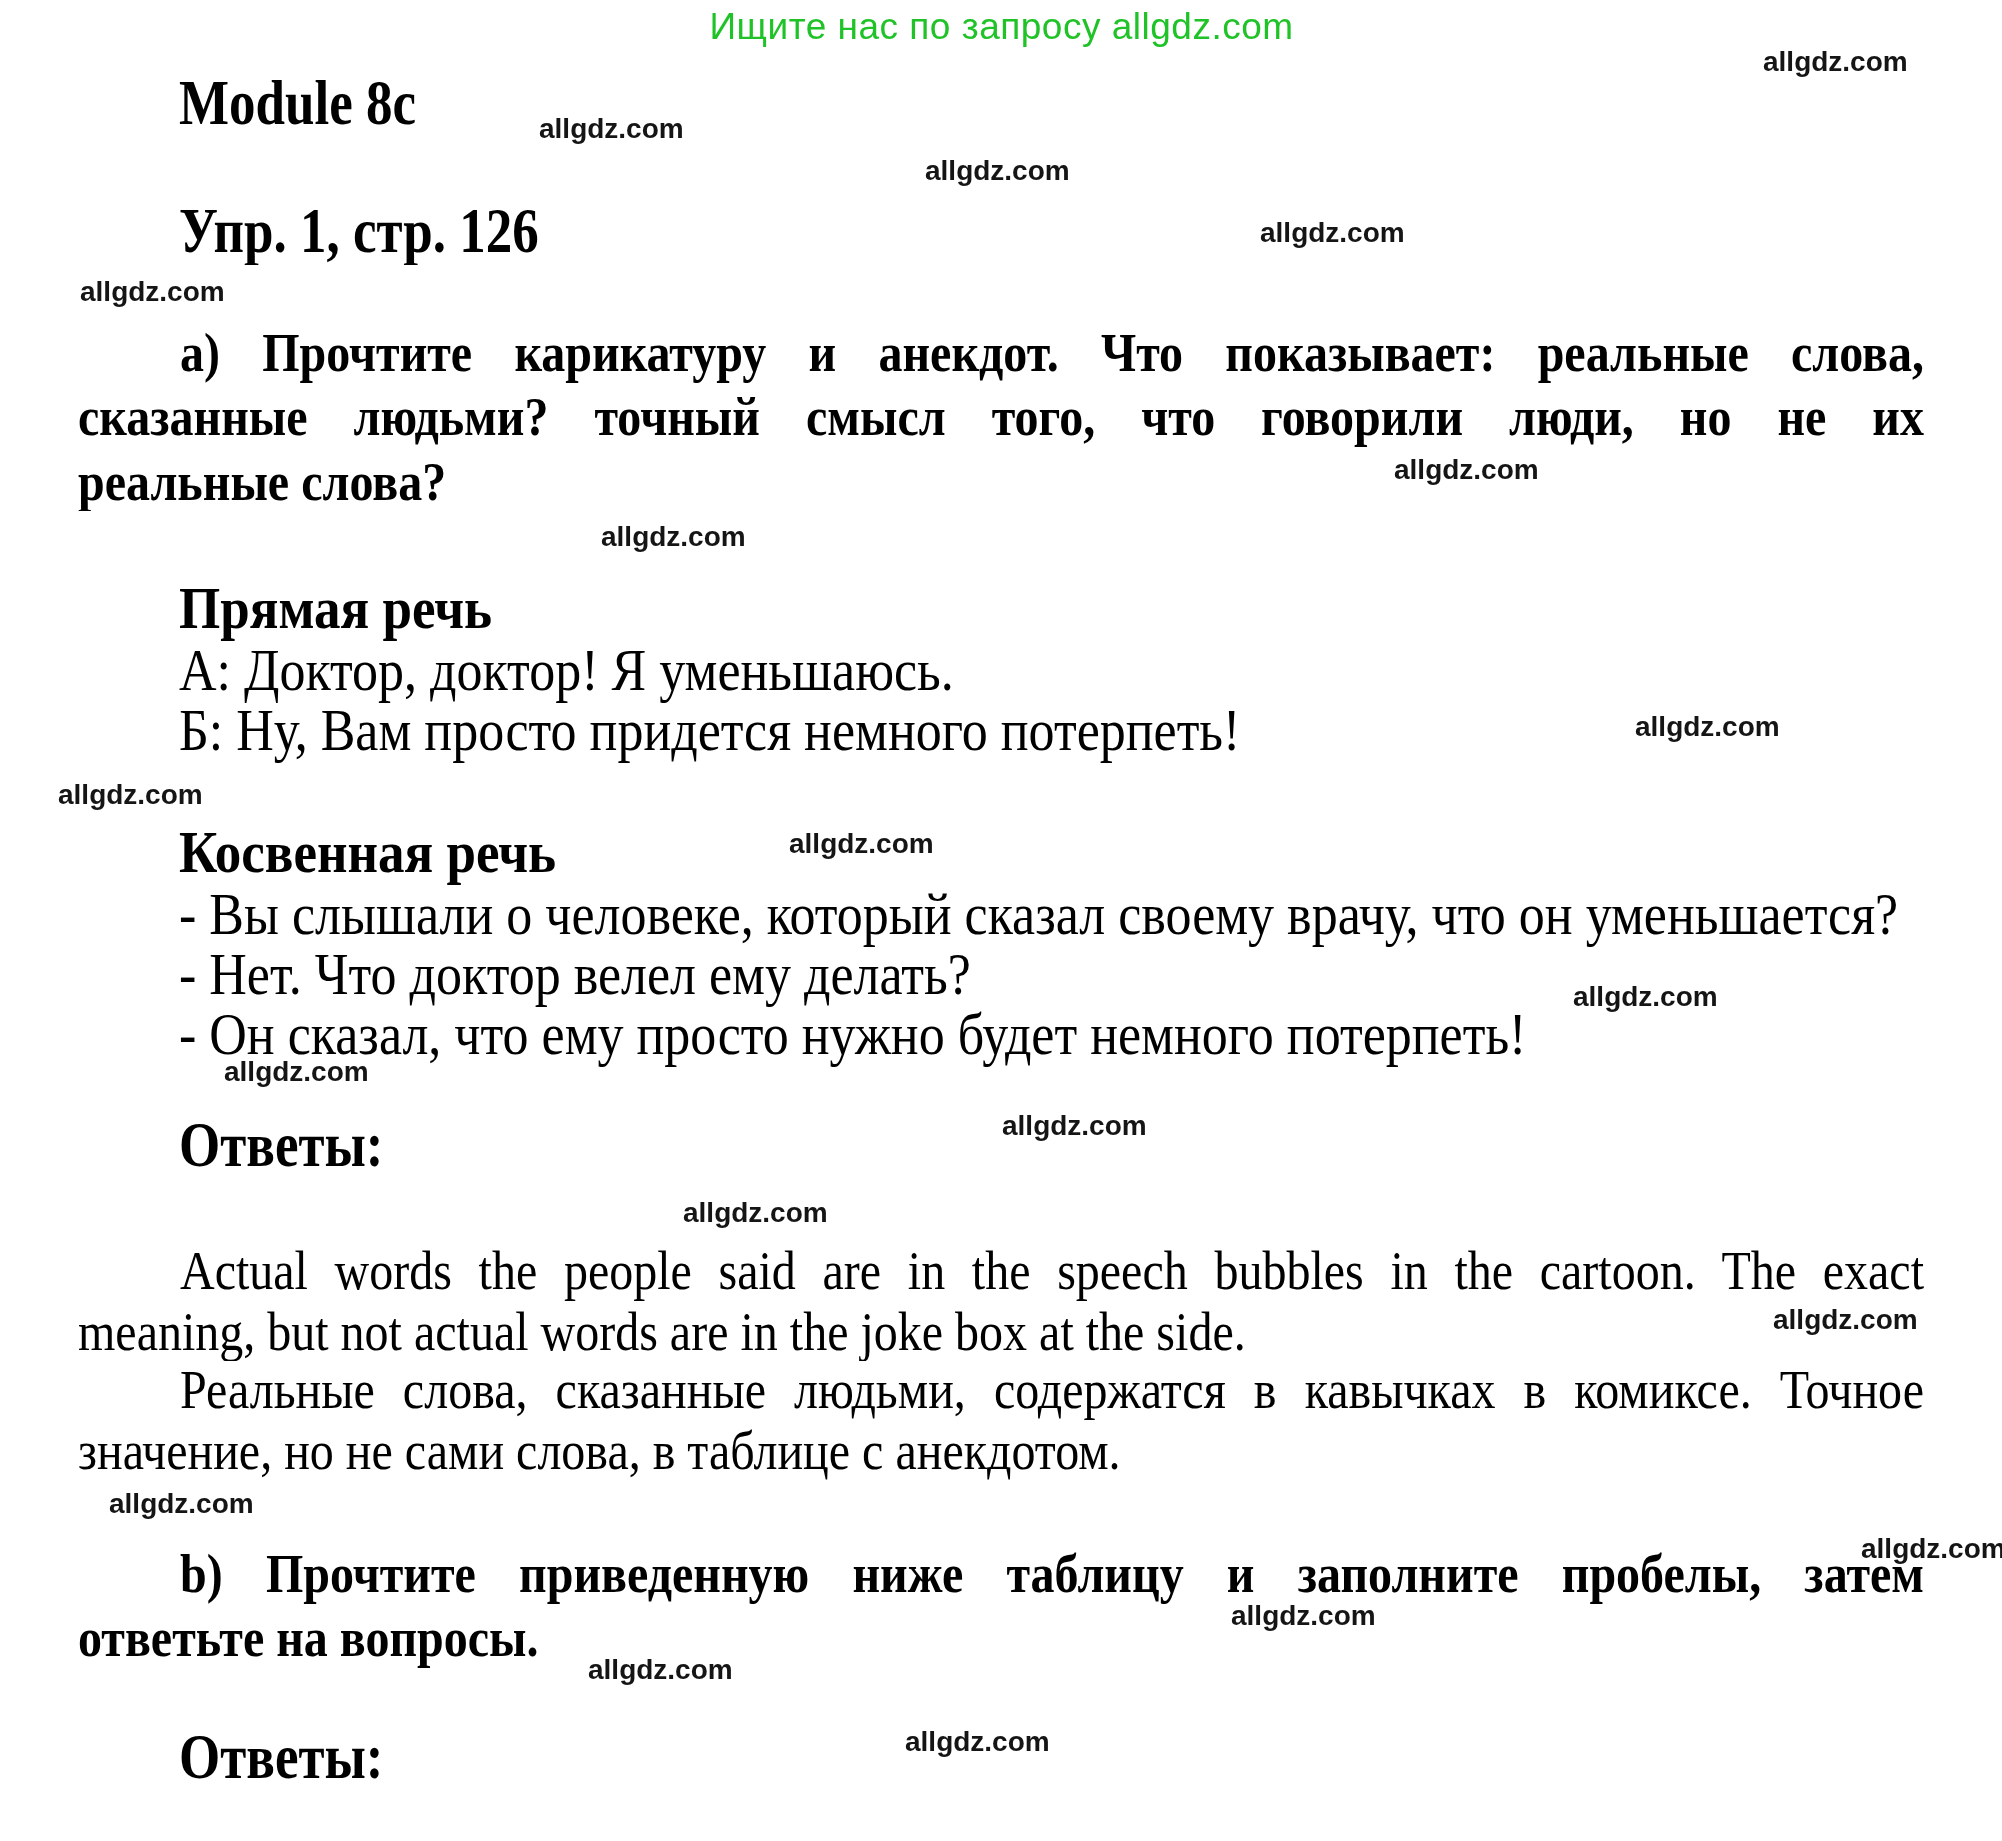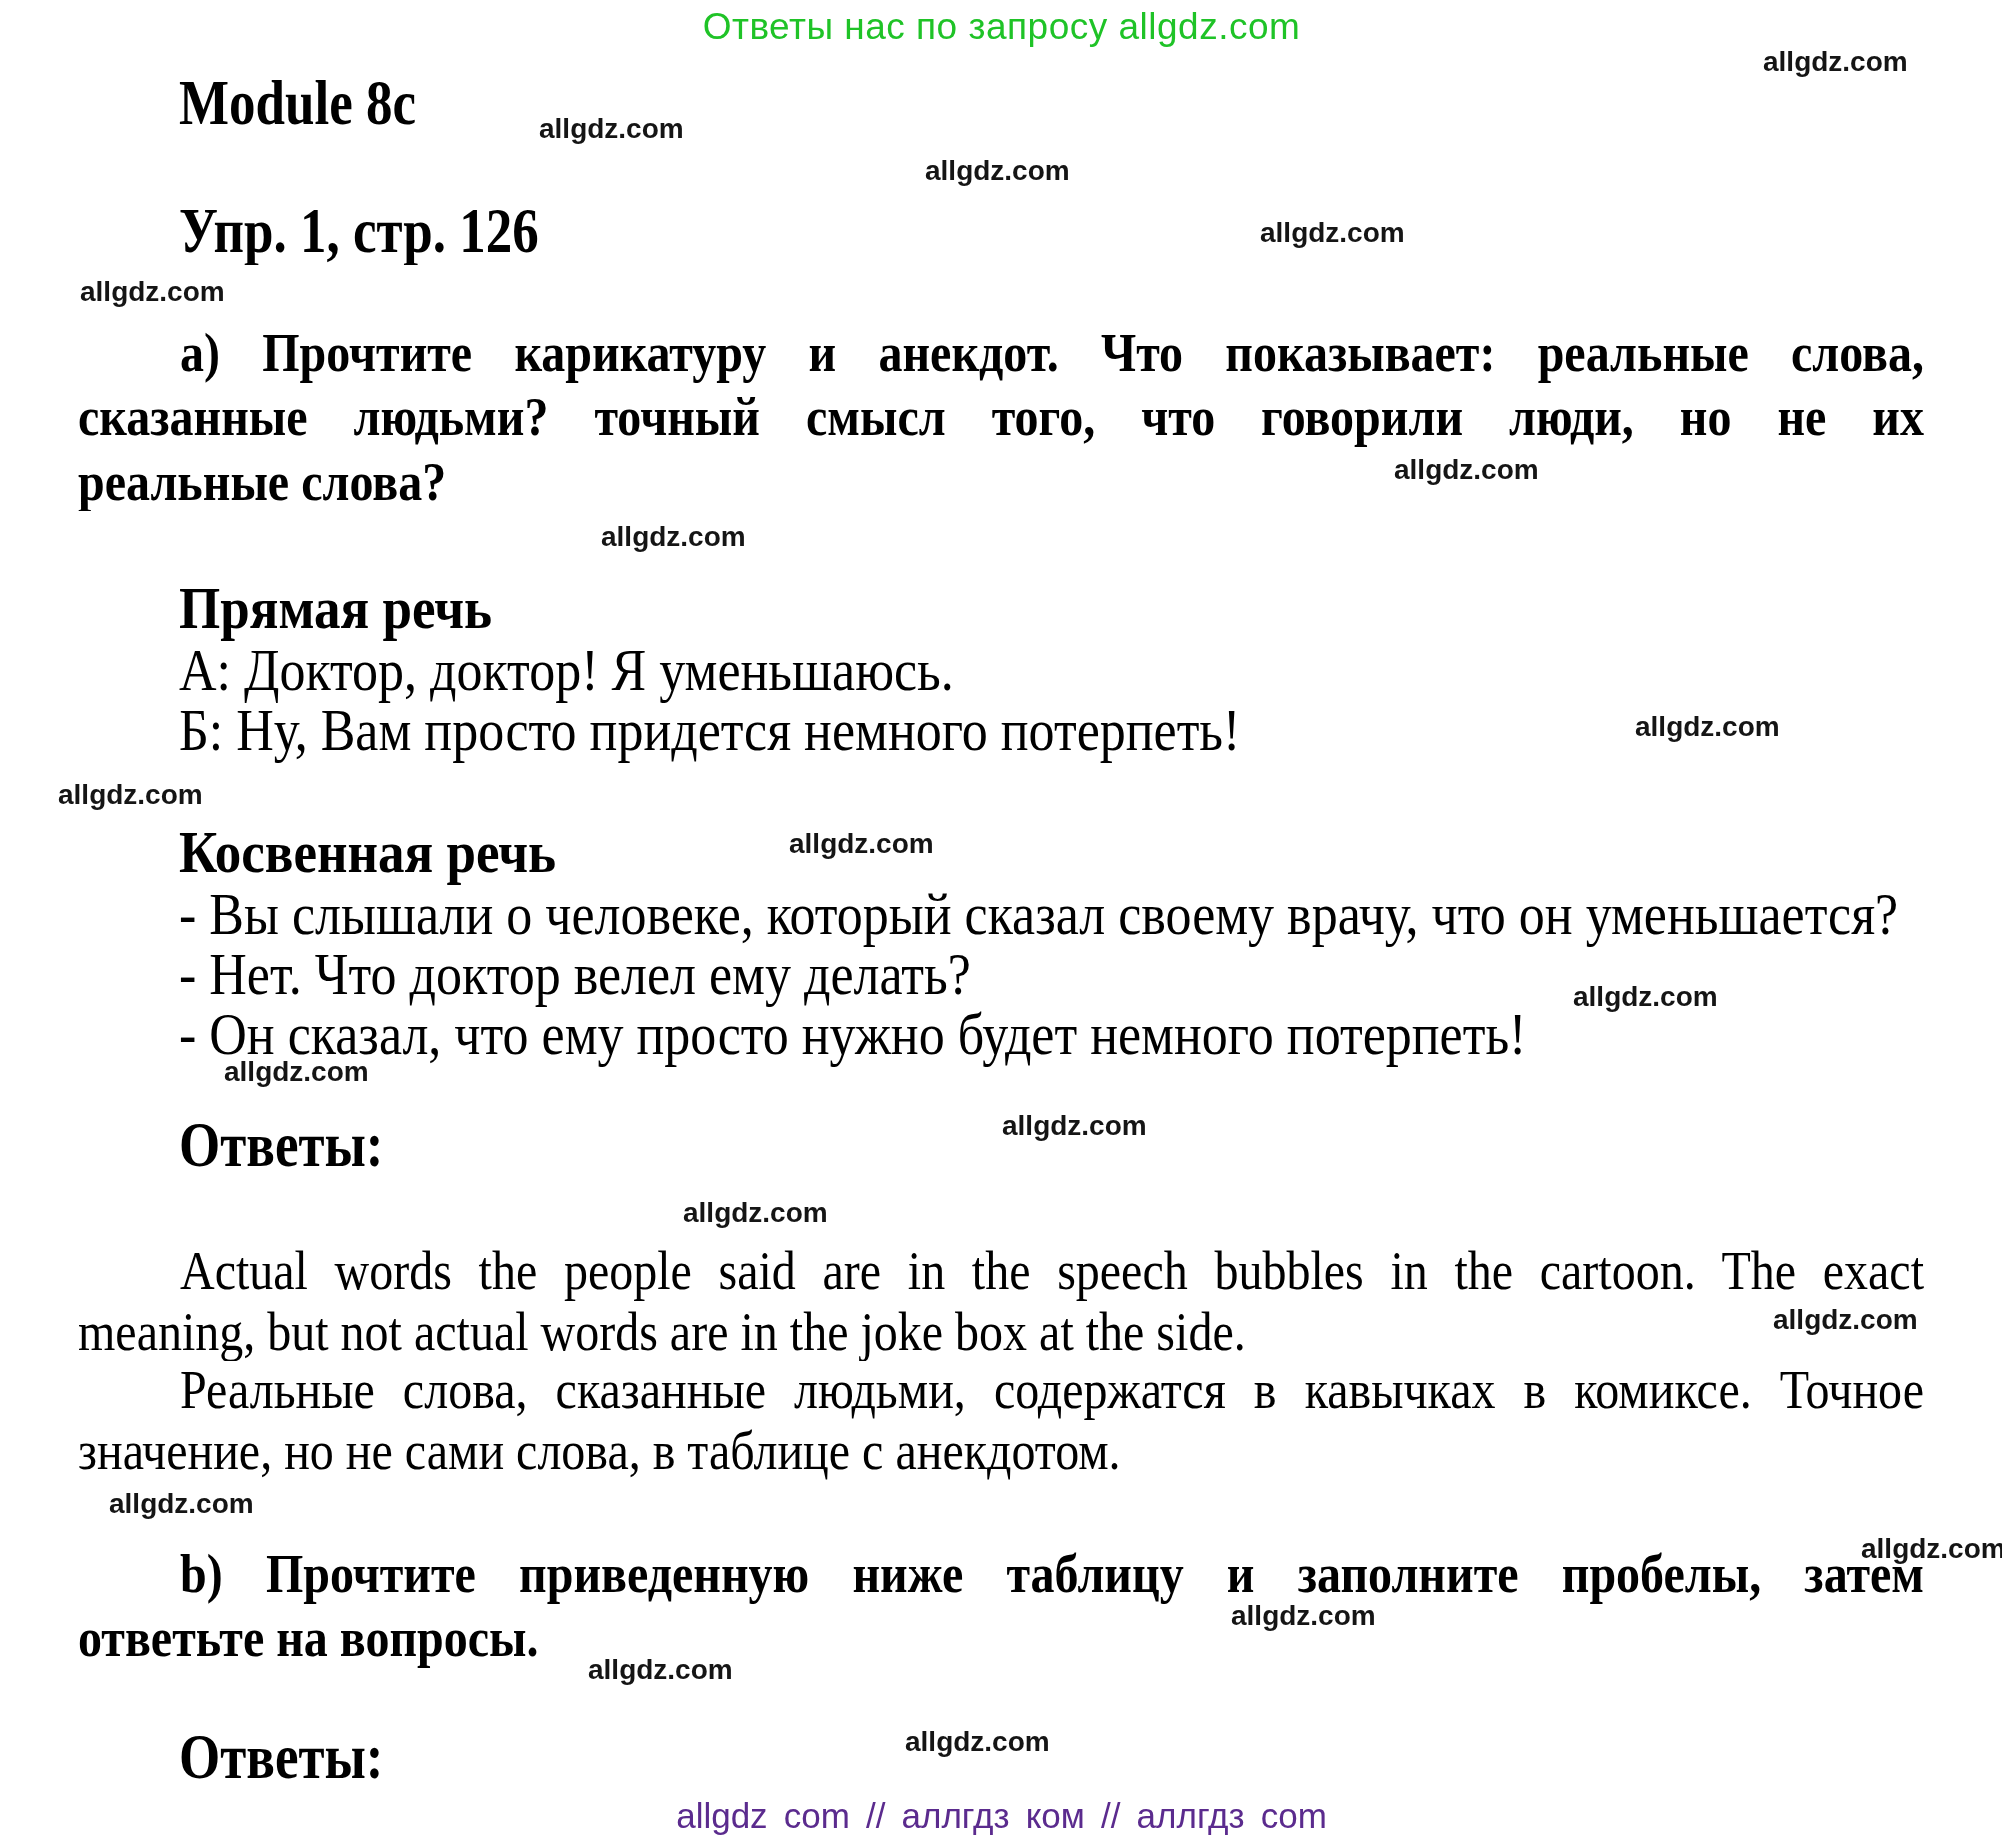--- a/index.html
+++ b/index.html
@@ -53,21 +53,21 @@
     font-family:"Liberation Sans", sans-serif;
     font-size:35px; font-weight:400; word-spacing:6.4px;
     color:var(--purple,#5b2b8e);
   }
 </style>
 </head>
 <body>
 
 <div class="page">
 
-  <div class="banner">Ответы нас по запросу allgdz.com</div>
+  <div class="banner">Ищите нас по запросу allgdz.com</div>
 
   <span class="wm" style="left:1763px; top:46px">allgdz.com</span>
   <span class="wm" style="left:539px;  top:113px">allgdz.com</span>
   <span class="wm" style="left:925px; top:155px">allgdz.com</span>
   <span class="wm" style="left:1260px; top:217px">allgdz.com</span>
   <span class="wm" style="left:80px;   top:276px">allgdz.com</span>
   <span class="wm" style="left:1394px; top:454px">allgdz.com</span>
   <span class="wm" style="left:601px;  top:521px">allgdz.com</span>
   <span class="wm" style="left:1635px; top:711px">allgdz.com</span>
   <span class="wm" style="left:58px;   top:779px">allgdz.com</span>
@@ -117,16 +117,15 @@
     <div class="lastline">значение, но не сами слова, в таблице с анекдотом.</div>
   </div>
 
   <div class="para bold" style="top:1541px">
     <div class="jline indent">b) Прочтите приведенную ниже таблицу и заполните пробелы, затем</div>
     <div class="lastline">ответьте на вопросы.</div>
   </div>
 
   <div class="title" style="left:179px; top:1726px">Ответы:</div>
 
-  <div class="footer">allgdz com // аллгдз ком // аллгдз com</div>
 
 </div>
 
 
 </body></html>

